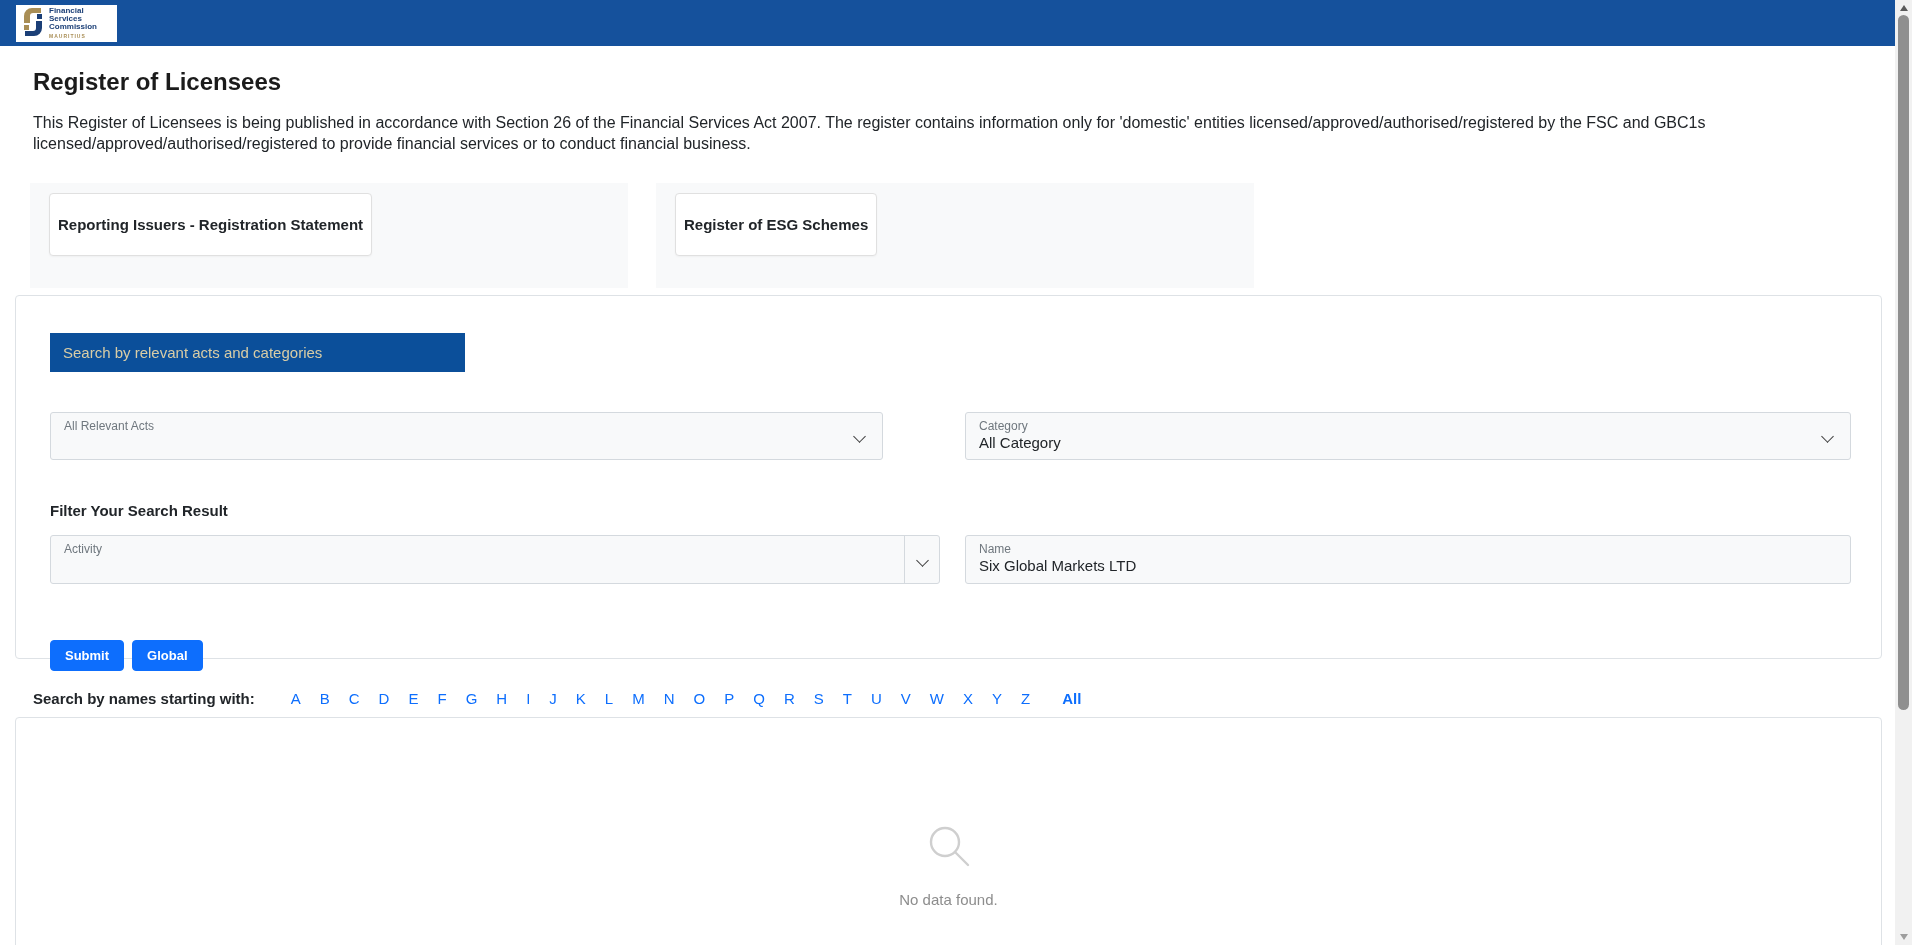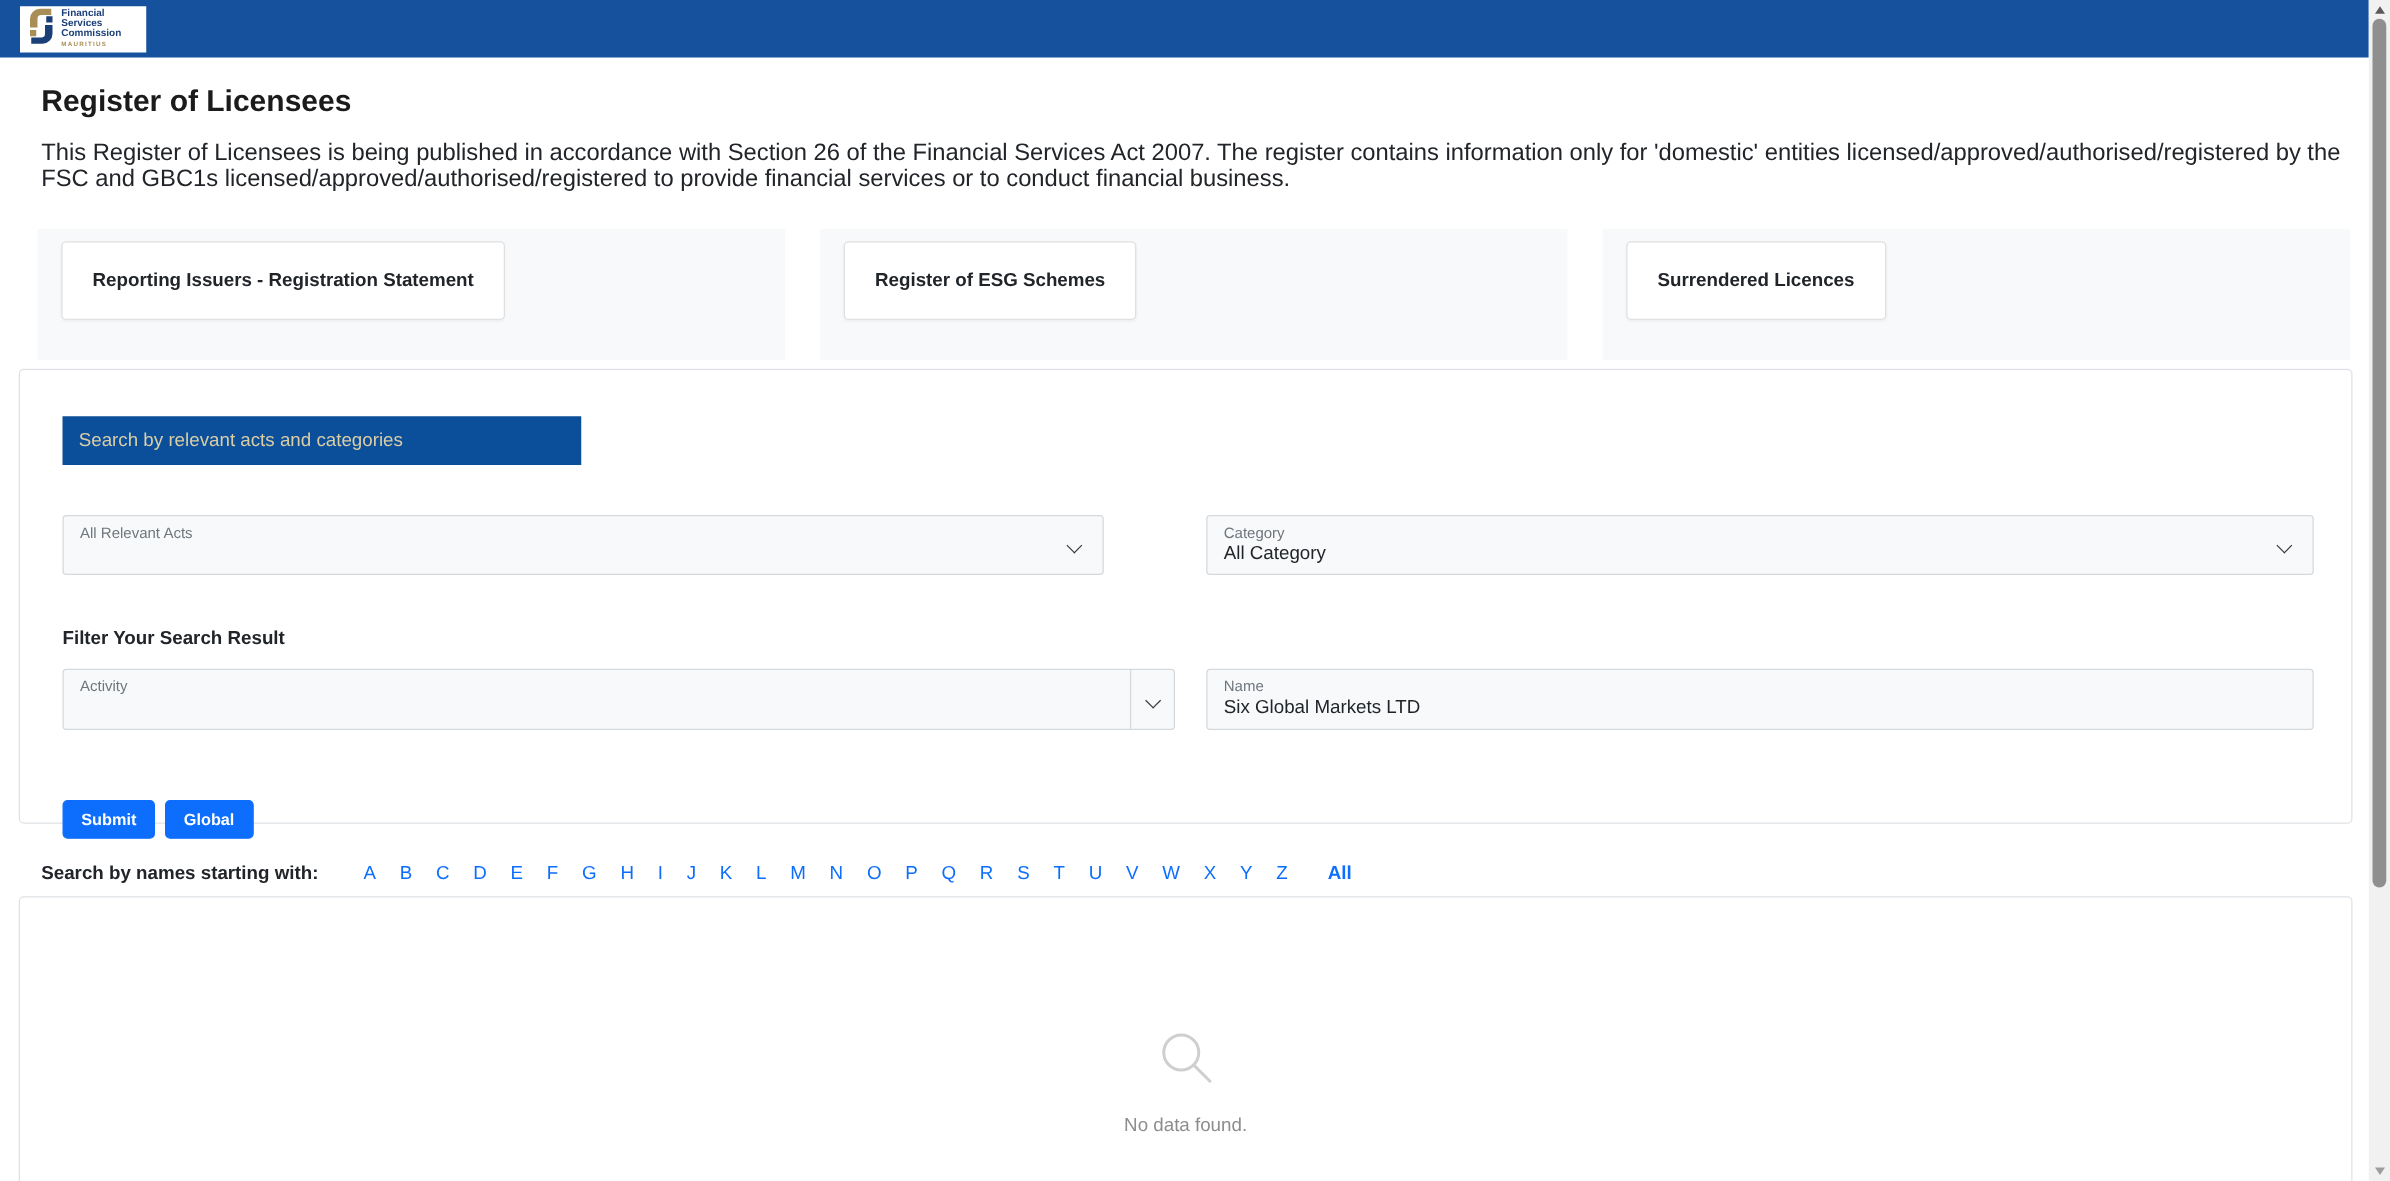--- a/index.html
+++ b/index.html
@@ -11,26 +11,26 @@
   .navbar { position:absolute; left:0; top:0; width:1895px; height:46px; background:#15519c; }
   .logo-box { position:absolute; left:16px; top:5px; width:101px; height:37px; background:#ffffff;
               display:flex; align-items:center; padding:2px 4px; gap:3px; }
   .logo-glyph { flex:0 0 auto; }
   .logo-text { display:flex; flex-direction:column; line-height:8px; }
   .logo-line { font-size:8px; font-weight:bold; color:#1b3f77; letter-spacing:0; }
   .logo-country { font-size:5px; font-weight:bold; color:#a98e55; letter-spacing:1px; margin-top:1px; }
 
   
   .page-title { position:absolute; left:33px; top:68px; font-size:24px; font-weight:600; color:#1b1b1b; }
-  .page-desc { position:absolute; left:33px; top:112px; width:1845px; font-size:19px; line-height:21px; color:#212529; }
+  .page-desc { position:absolute; left:33px; top:112px; width:1845px; font-size:16px; line-height:21px; color:#212529; }
 
   
   .cards-row { position:absolute; left:30px; top:183px; width:1850px; height:105px; display:flex; gap:28px; }
   .card-col { width:598px; height:105px; background:#f8f9fa; }
-  .link-card { display:inline-block; margin:10px 0 0 19px; padding:22px 24px; background:#ffffff;
+  .link-card { display:inline-block; margin:10px 0 0 19px; padding:22px 8px; background:#ffffff;
                border:1px solid #e0e0e0; border-radius:4px; font-size:15px; font-weight:600;
                color:#212529; box-shadow:0 1px 2px rgba(0,0,0,.04); cursor:pointer; white-space:nowrap; }
 
   
   .search-panel { position:absolute; left:15px; top:295px; width:1867px; height:364px;
                   background:#ffffff; border:1px solid #dee2e6; border-radius:4px; }
   .acts-tab { position:absolute; left:34px; top:37px; width:415px; height:39px; background:#0b4f9a;
               color:#d9cda6; font-size:15px; line-height:39px; padding-left:13px; cursor:pointer; }
 
   .sel-box { position:absolute; height:48px; background:#f8f9fa; border:1px solid #d4d9de;
@@ -101,23 +101,20 @@
 
 <h1 class="page-title">Register of Licensees</h1>
 <p class="page-desc">This Register of Licensees is being published in accordance with Section 26 of the Financial Services Act 2007. The register contains information only for 'domestic' entities licensed/approved/authorised/registered by the FSC and GBC1s licensed/approved/authorised/registered to provide financial services or to conduct financial business.</p>
 
 <div class="cards-row">
   <div class="card-col">
     <div class="link-card">Reporting Issuers - Registration Statement</div>
   </div>
   <div class="card-col">
     <div class="link-card">Register of ESG Schemes</div>
-  </div>
-  <div class="card-col">
-    <div class="link-card">Surrendered Licences</div>
   </div>
 </div>
 
 <div class="search-panel">
 
   <div class="acts-tab">Search by relevant acts and categories</div>
 
   <div class="sel-box" id="relevant-acts">
     <div class="sel-label">All Relevant Acts</div>
     <div class="sel-value"></div>

